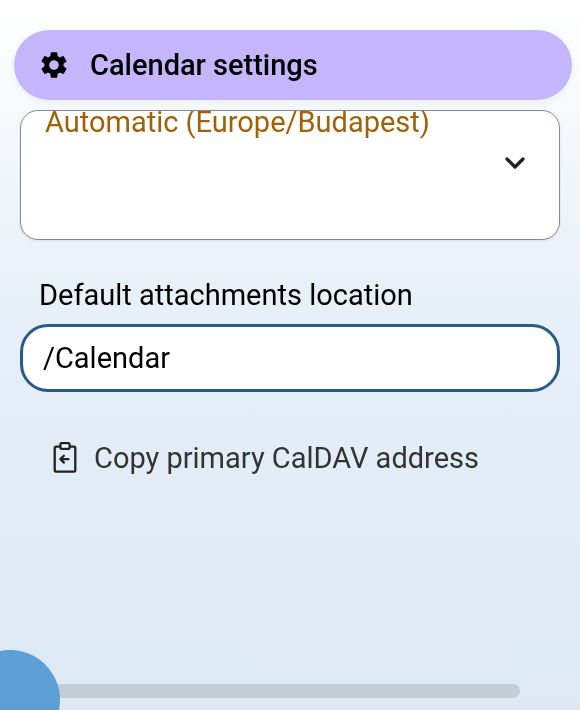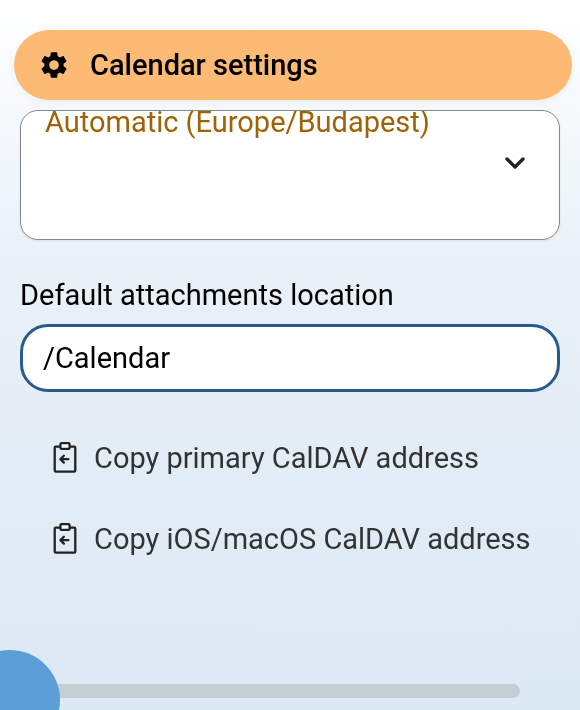--- a/index.html
+++ b/index.html
@@ -15,21 +15,21 @@
       height: 710px;
       overflow: hidden;
       position: relative;
     }
     
     .header-pill {
       position: absolute;
       top: 30px;
       left: 14px;
       right: 8px;
-      background: #fdba74;
+      background: #c4b5fd;
       border-radius: 40px;
       padding: 18px 24px;
       display: flex;
       align-items: center;
       gap: 20px;
       box-shadow: 0 2px 8px rgba(0,0,0,0.05);
       z-index: 10;
     }
     
     .gear-icon svg {
@@ -80,20 +80,21 @@
       width: 32px;
       height: 32px;
       display: block;
     }
     
     .section-label {
       font-size: 29px;
       color: #000;
       margin-top: 38px;
       margin-bottom: 12px;
+      margin-left: 19px;
     }
     
     .text-input {
       width: 100%;
       border: 3px solid #2a5a8a;
       border-radius: 28px;
       font-size: 29px;
       padding: 14px 20px;
       background: #fff;
       color: #000;
@@ -185,29 +186,19 @@
       <span class="action-icon">
         <svg viewBox="0 0 24 28" fill="none" stroke="#222" stroke-width="2">
           <rect x="3" y="4" width="18" height="22" rx="1"></rect>
           <rect x="8" y="1" width="8" height="5" rx="1" fill="#fff"></rect>
           <path d="M15 15 L9 15 M11 12 L8 15 L11 18" stroke-linecap="round" stroke-linejoin="round"></path>
         </svg>
       </span>
       <span class="action-label">Copy primary CalDAV address</span>
     </div>
 
-    <div class="action-row">
-      <span class="action-icon">
-        <svg viewBox="0 0 24 28" fill="none" stroke="#222" stroke-width="2">
-          <rect x="3" y="4" width="18" height="22" rx="1"></rect>
-          <rect x="8" y="1" width="8" height="5" rx="1" fill="#fff"></rect>
-          <path d="M15 15 L9 15 M11 12 L8 15 L11 18" stroke-linecap="round" stroke-linejoin="round"></path>
-        </svg>
-      </span>
-      <span class="action-label">Copy iOS/macOS CalDAV address</span>
-    </div>
 
   </div>
   
 </div>
 
 <div class="scrollbar-track"></div>
 <div class="blue-corner"></div>
 
 </body></html>

